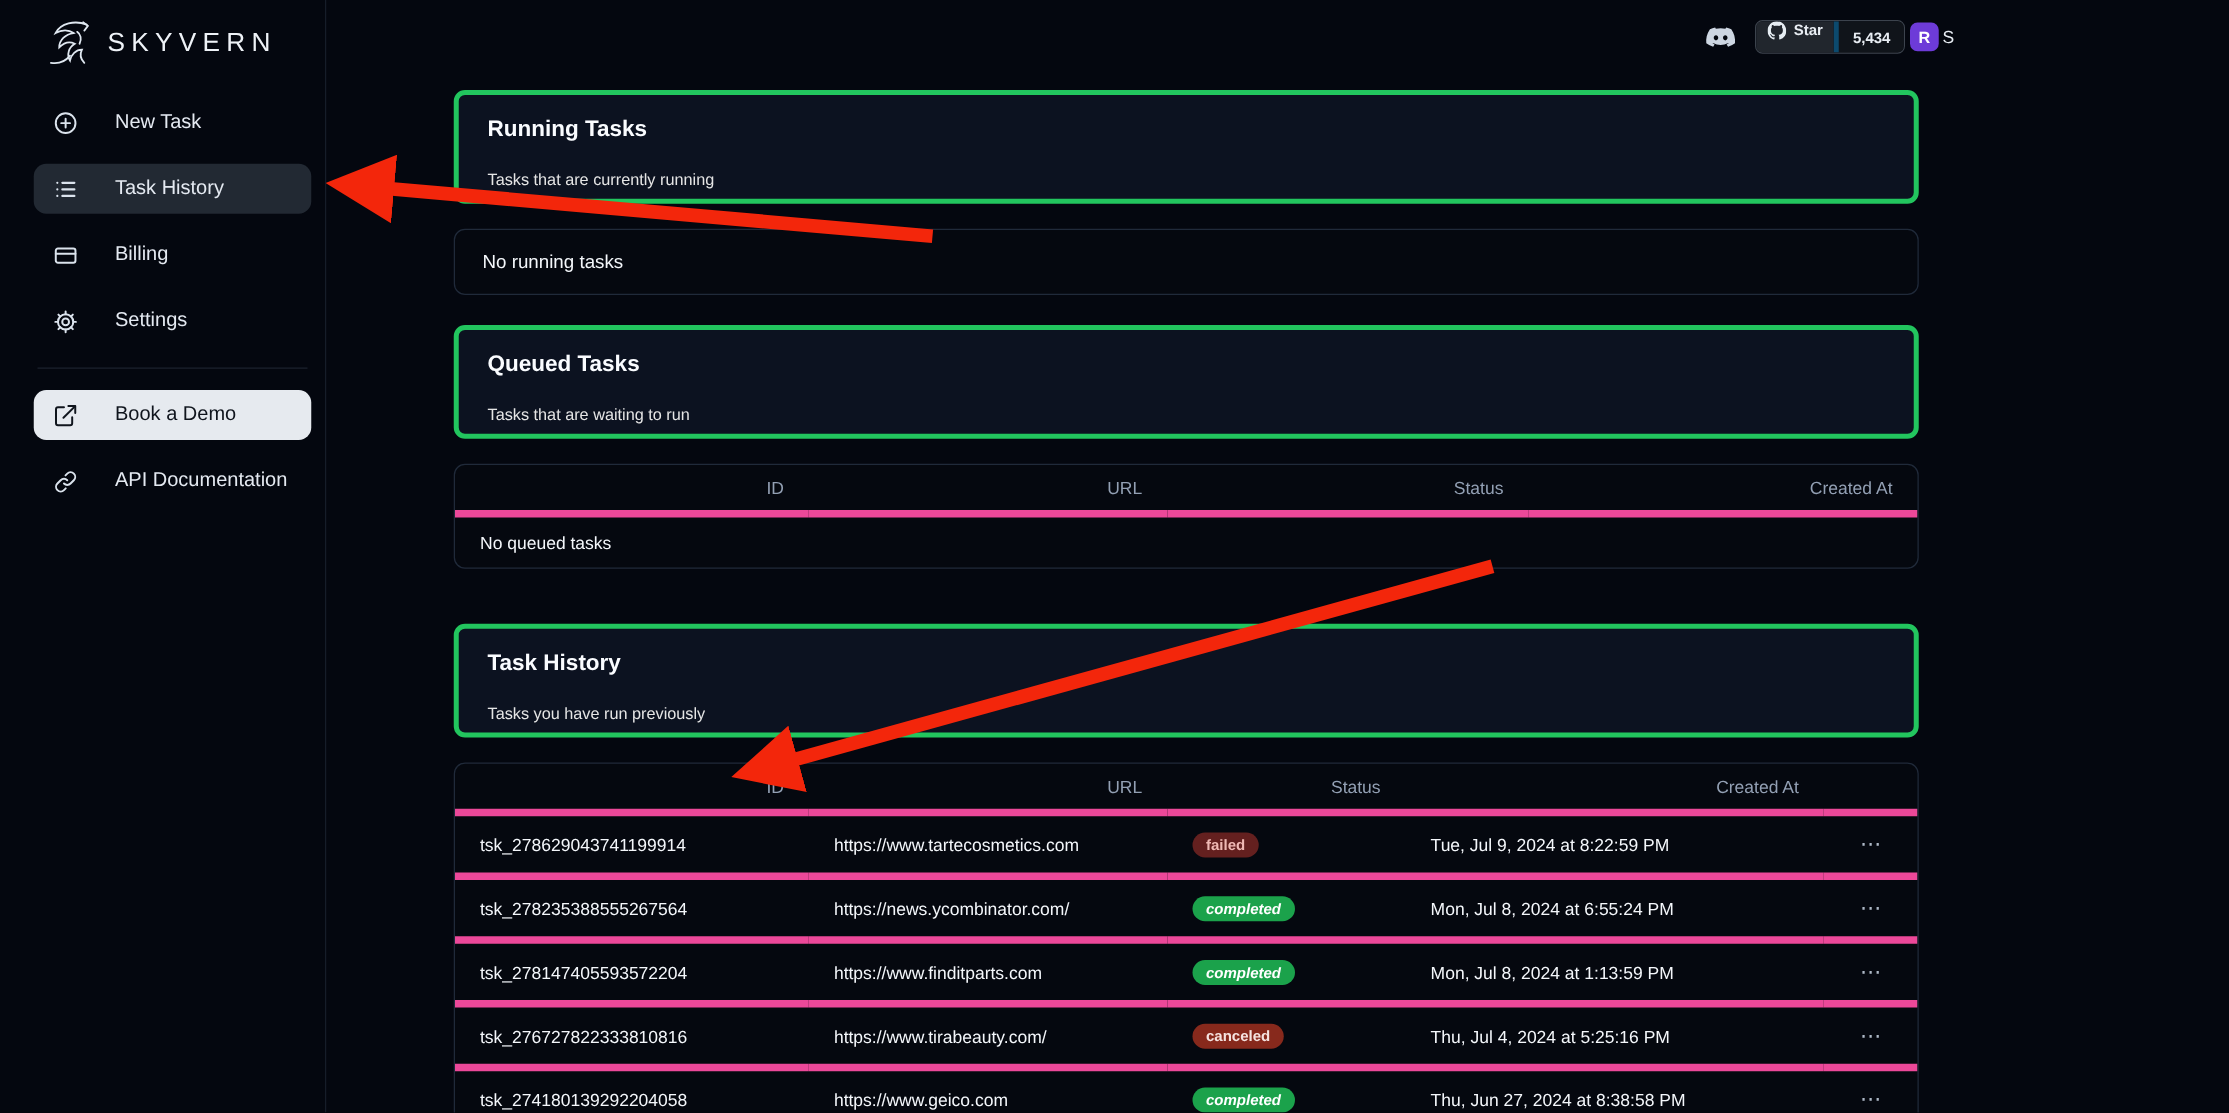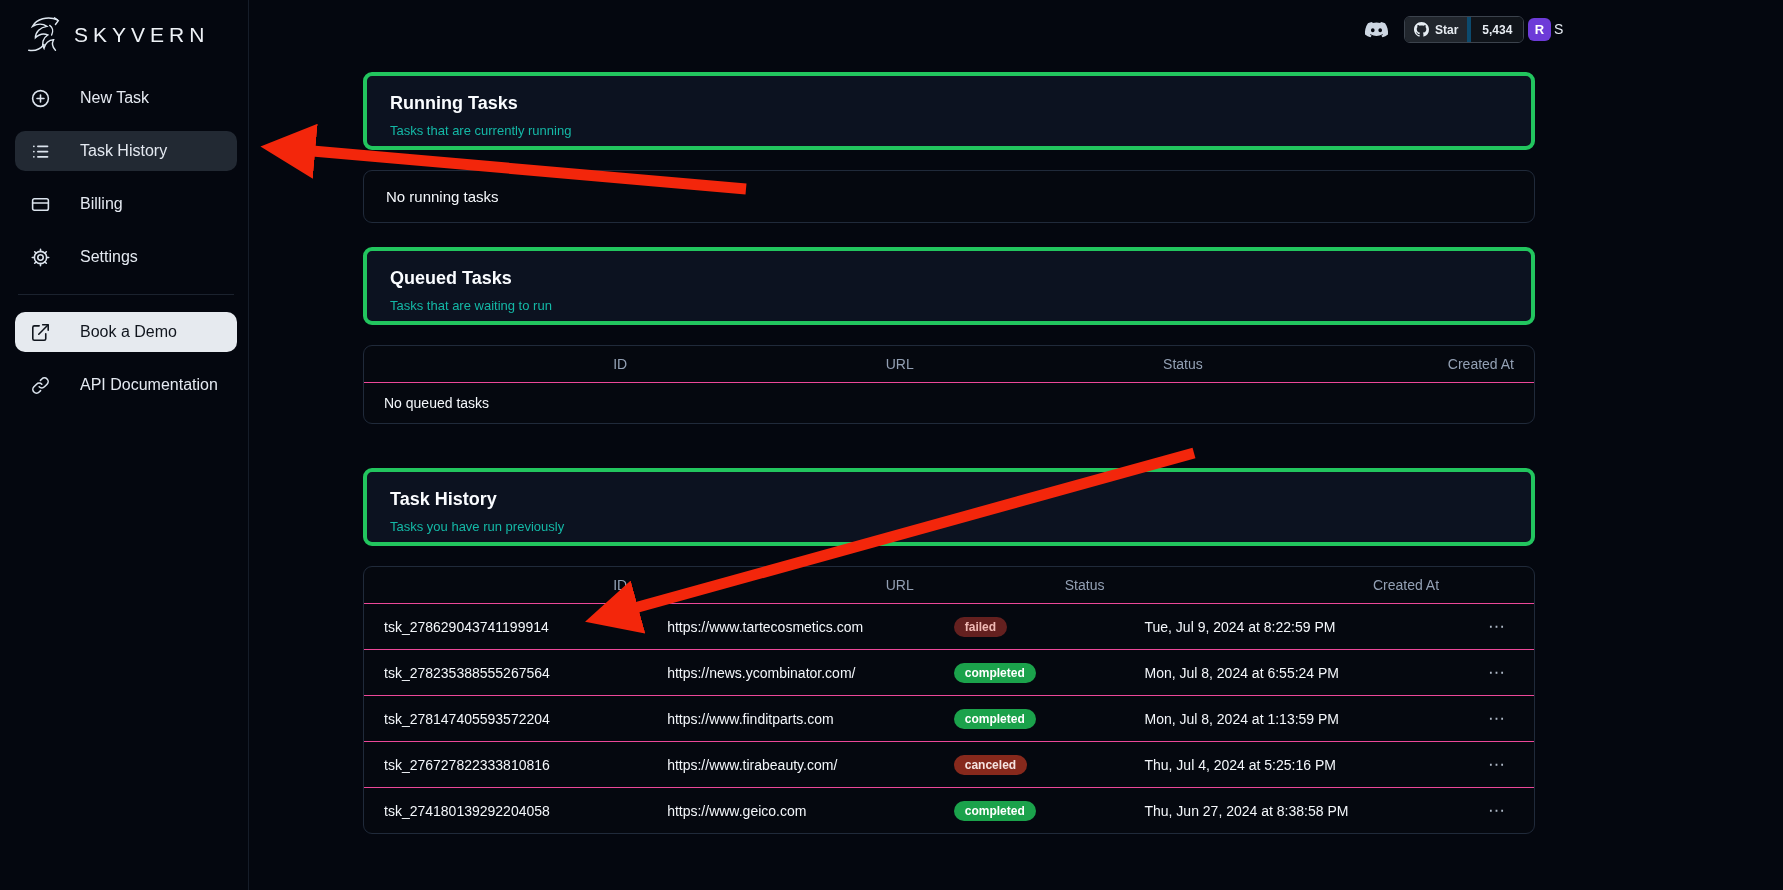--- a/index.html
+++ b/index.html
@@ -4,67 +4,67 @@
 <style>
   * { margin:0; padding:0; box-sizing:border-box; }
   html, body { width:1783px; height:890px; }
   body {
     position:relative; overflow:hidden;
     background:#04070f; color:#f1f5f9;
     font-family:"Liberation Sans", sans-serif;
   }
 
   
-  .sidebar { position:absolute; top:0; left:4px; width:245px; height:890px;
+  .sidebar { position:absolute; top:0; left:16px; width:245px; height:890px;
     border-right:1px solid #161d29; padding:10px 11px; background:#04070f; z-index:2; }
   .logo { display:flex; align-items:center; gap:7px; padding:4px 4px 22px 6px; }
   .logo svg { width:46px; height:42px; }
   .logo-text { font-size:21px; letter-spacing:5px; color:#eef2f7; font-weight:400; }
   .nav { display:flex; flex-direction:column; gap:13px; }
   .nav-item { display:flex; align-items:center; gap:29px; height:40px;
     padding:0 15px; border-radius:10px; font-size:16px; color:#e4e9f1; cursor:pointer; }
   .nav-item svg { width:21px; height:21px; flex:none; stroke:#dbe3ed; fill:none;
     stroke-width:1.8; stroke-linecap:round; stroke-linejoin:round; }
   .nav-item.active { background:#222933; }
   .nav-item.demo { background:#e6eaef; color:#10151d; }
   .nav-item.demo svg { stroke:#10151d; }
   .side-divider { border:none; border-top:1px solid #1b222e; margin:17px 3px; }
 
   
   .topbar-item { position:absolute; z-index:2; }
   .discord { left:1363px; top:17px; width:27px; height:27px; cursor:pointer; }
   .gh-widget { left:1404px; top:16px; display:flex; align-items:stretch; height:27px;
     border:1px solid #3c434d; border-radius:6px; overflow:hidden;
     font-size:12px; font-weight:700; cursor:pointer; color:#e8edf3; }
-  .gh-left { display:flex; align-items:center; gap:6px; padding:0 9px; background:#21262d; }
+  .gh-left { display:flex; gap:6px; padding:0 9px; background:#21262d; }
   .gh-right { display:flex; align-items:center; padding:0 11px; background:#10141a; border-left:4px solid #0c4a6e; }
   .avatar { left:1528px; top:18px; width:23px; height:23px; border-radius:6px;
     background:#6d3bd8; color:#fff; font-size:13px; font-weight:700;
     display:flex; align-items:center; justify-content:center; cursor:pointer; }
   .trunc { left:1554px; top:21px; font-size:14px; color:#e8edf4; }
 
   
   .main { position:absolute; left:363px; top:72px; width:1172px; z-index:1; }
   .section { margin-bottom:24px; }
   .section.history { margin-top:44px; }
   .card-head { border:4px solid #22c55e; background:#0c1220; border-radius:9px; padding:17px 23px 8px; }
   .card-title { font-size:18px; font-weight:700; color:#fafcff; }
-  .card-sub { margin-top:9px; font-size:13px; color:#14b8a6; }
+  .card-sub { margin-top:22px; font-size:13px; color:#e5e5e5; }
   .card-body { border:1px solid #202a3a; border-radius:9px; margin-top:20px; overflow:hidden; background:#05080f; }
   .empty-box { padding:17px 22px; font-size:15px; color:#f4f7fb; }
 
   table { width:100%; border-collapse:collapse; table-layout:fixed; font-size:14px; }
   th { text-align:right; font-weight:400; color:#93a0b4; font-size:14px; padding:10px 20px; }
-  td { padding:12px 20px; border-top:1px solid #ec4899; color:#f4f7fb;
+  td { padding:12px 20px; border-top:6px solid #ec4899; color:#f4f7fb;
        white-space:nowrap; overflow:hidden; text-overflow:ellipsis; }
   tr[data-interactable="true"] { cursor:pointer; }
 
   .badge { display:inline-block; padding:3px 11px; border-radius:11px; font-size:12px; font-weight:700; }
   .badge.failed    { background:#64201f; color:#f0b9b4; }
-  .badge.completed { background:#1ba24b; color:#ffffff; }
+  .badge.completed { background:#1ba24b; color:#ffffff;font-style:italic; }
   .badge.canceled  { background:#87291c; color:#f5e3e0; }
 
   .row-menu { color:#aeb8c6; font-size:17px; text-align:center; cursor:pointer; }
 
   
   .arrows { position:absolute; left:0; top:0; width:1783px; height:890px;
     pointer-events:none; z-index:5; }
 </style>
 </head>
 <body>

